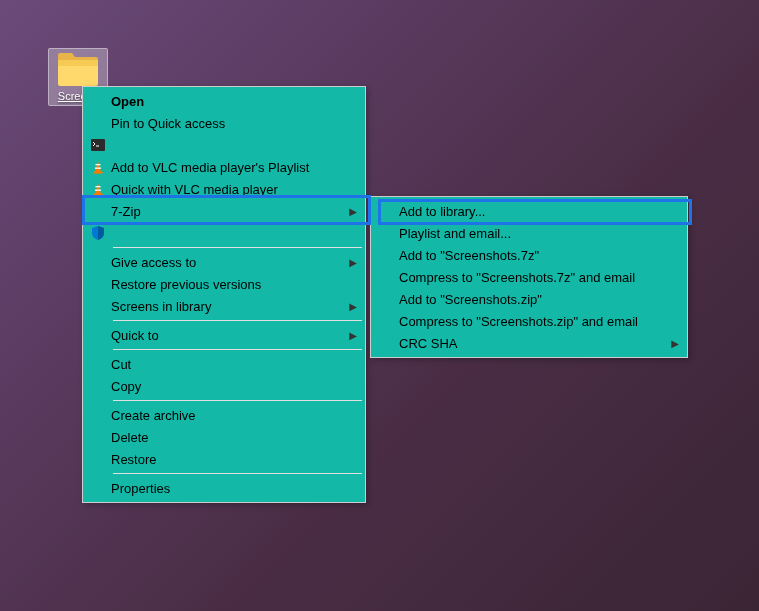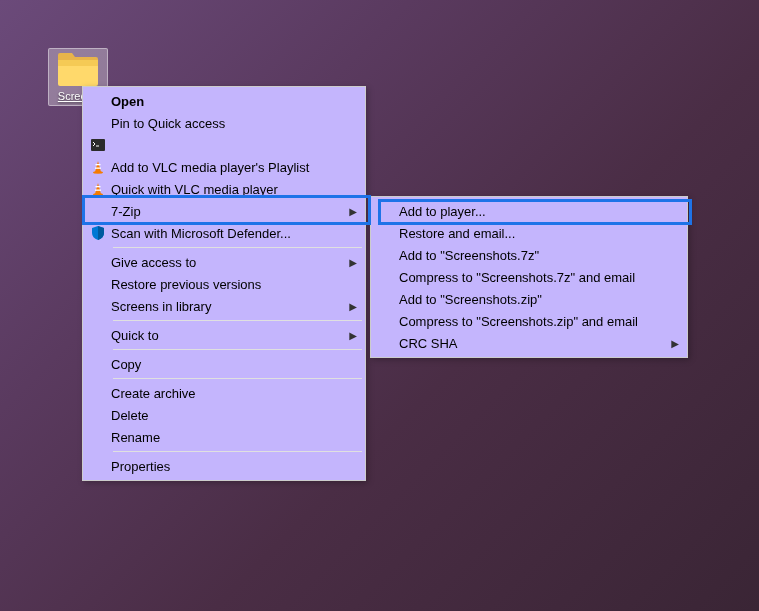--- a/index.html
+++ b/index.html
@@ -34,21 +34,21 @@
     .icon-label {
       color: #fff;
       font-size: 11px;
       text-align: center;
       margin-top: 2px;
       text-decoration: underline;
       text-shadow: 0 1px 2px rgba(0,0,0,0.6);
     }
     .context-menu {
       position: absolute;
-      background: #c4b5fd;
+      background: #14b8a6;
       border: 1px solid #ccc;
       box-shadow: 2px 2px 6px rgba(0,0,0,0.25);
       padding: 3px 2px;
     }
     .menu-main {
       top: 86px;
       left: 82px;
       width: 284px;
     }
     .menu-sub {
@@ -157,21 +157,20 @@
     <span class="label">7-Zip</span>
     <span class="arrow">▶</span>
   </div>
   <div class="menu-item">
     <span class="icon-slot">
       <svg viewBox="0 0 16 16">
           <path d="M8 1 L14 3 L14 8 Q14 13 8 15 Q2 13 2 8 L2 3 Z" fill="#0078d4"></path>
           <path d="M8 1 L14 3 L14 8 Q14 13 8 15 Z" fill="#005a9e"></path>
         </svg>
     </span>
-    <span class="label">Scan with Microsoft Defender...</span>
   </div>
   <div class="sep"></div>
   <div class="menu-item">
     <span class="icon-slot"></span>
     <span class="label">Give access to</span>
     <span class="arrow">▶</span>
   </div>
   <div class="menu-item">
     <span class="icon-slot"></span>
     <span class="label">Restore previous versions</span>
@@ -183,50 +182,54 @@
   </div>
   <div class="sep"></div>
   <div class="menu-item">
     <span class="icon-slot"></span>
     <span class="label">Quick to</span>
     <span class="arrow">▶</span>
   </div>
   <div class="sep"></div>
   <div class="menu-item">
     <span class="icon-slot"></span>
+    <span class="label">Cut</span>
+  </div>
+  <div class="menu-item">
+    <span class="icon-slot"></span>
     <span class="label">Copy</span>
   </div>
   <div class="sep"></div>
   <div class="menu-item">
     <span class="icon-slot"></span>
     <span class="label">Create archive</span>
   </div>
   <div class="menu-item">
     <span class="icon-slot"></span>
     <span class="label">Delete</span>
   </div>
   <div class="menu-item">
     <span class="icon-slot"></span>
-    <span class="label">Rename</span>
+    <span class="label">Restore</span>
   </div>
   <div class="sep"></div>
   <div class="menu-item">
     <span class="icon-slot"></span>
     <span class="label">Properties</span>
   </div>
 </div>
 
 <div class="context-menu menu-sub">
   <div class="menu-item">
     <span class="icon-slot"></span>
-    <span class="label">Add to player...</span>
-  </div>
-  <div class="menu-item">
-    <span class="icon-slot"></span>
-    <span class="label">Restore and email...</span>
+    <span class="label">Add to library...</span>
+  </div>
+  <div class="menu-item">
+    <span class="icon-slot"></span>
+    <span class="label">Playlist and email...</span>
   </div>
   <div class="menu-item">
     <span class="icon-slot"></span>
     <span class="label">Add to "Screenshots.7z"</span>
   </div>
   <div class="menu-item">
     <span class="icon-slot"></span>
     <span class="label">Compress to "Screenshots.7z" and email</span>
   </div>
   <div class="menu-item">

